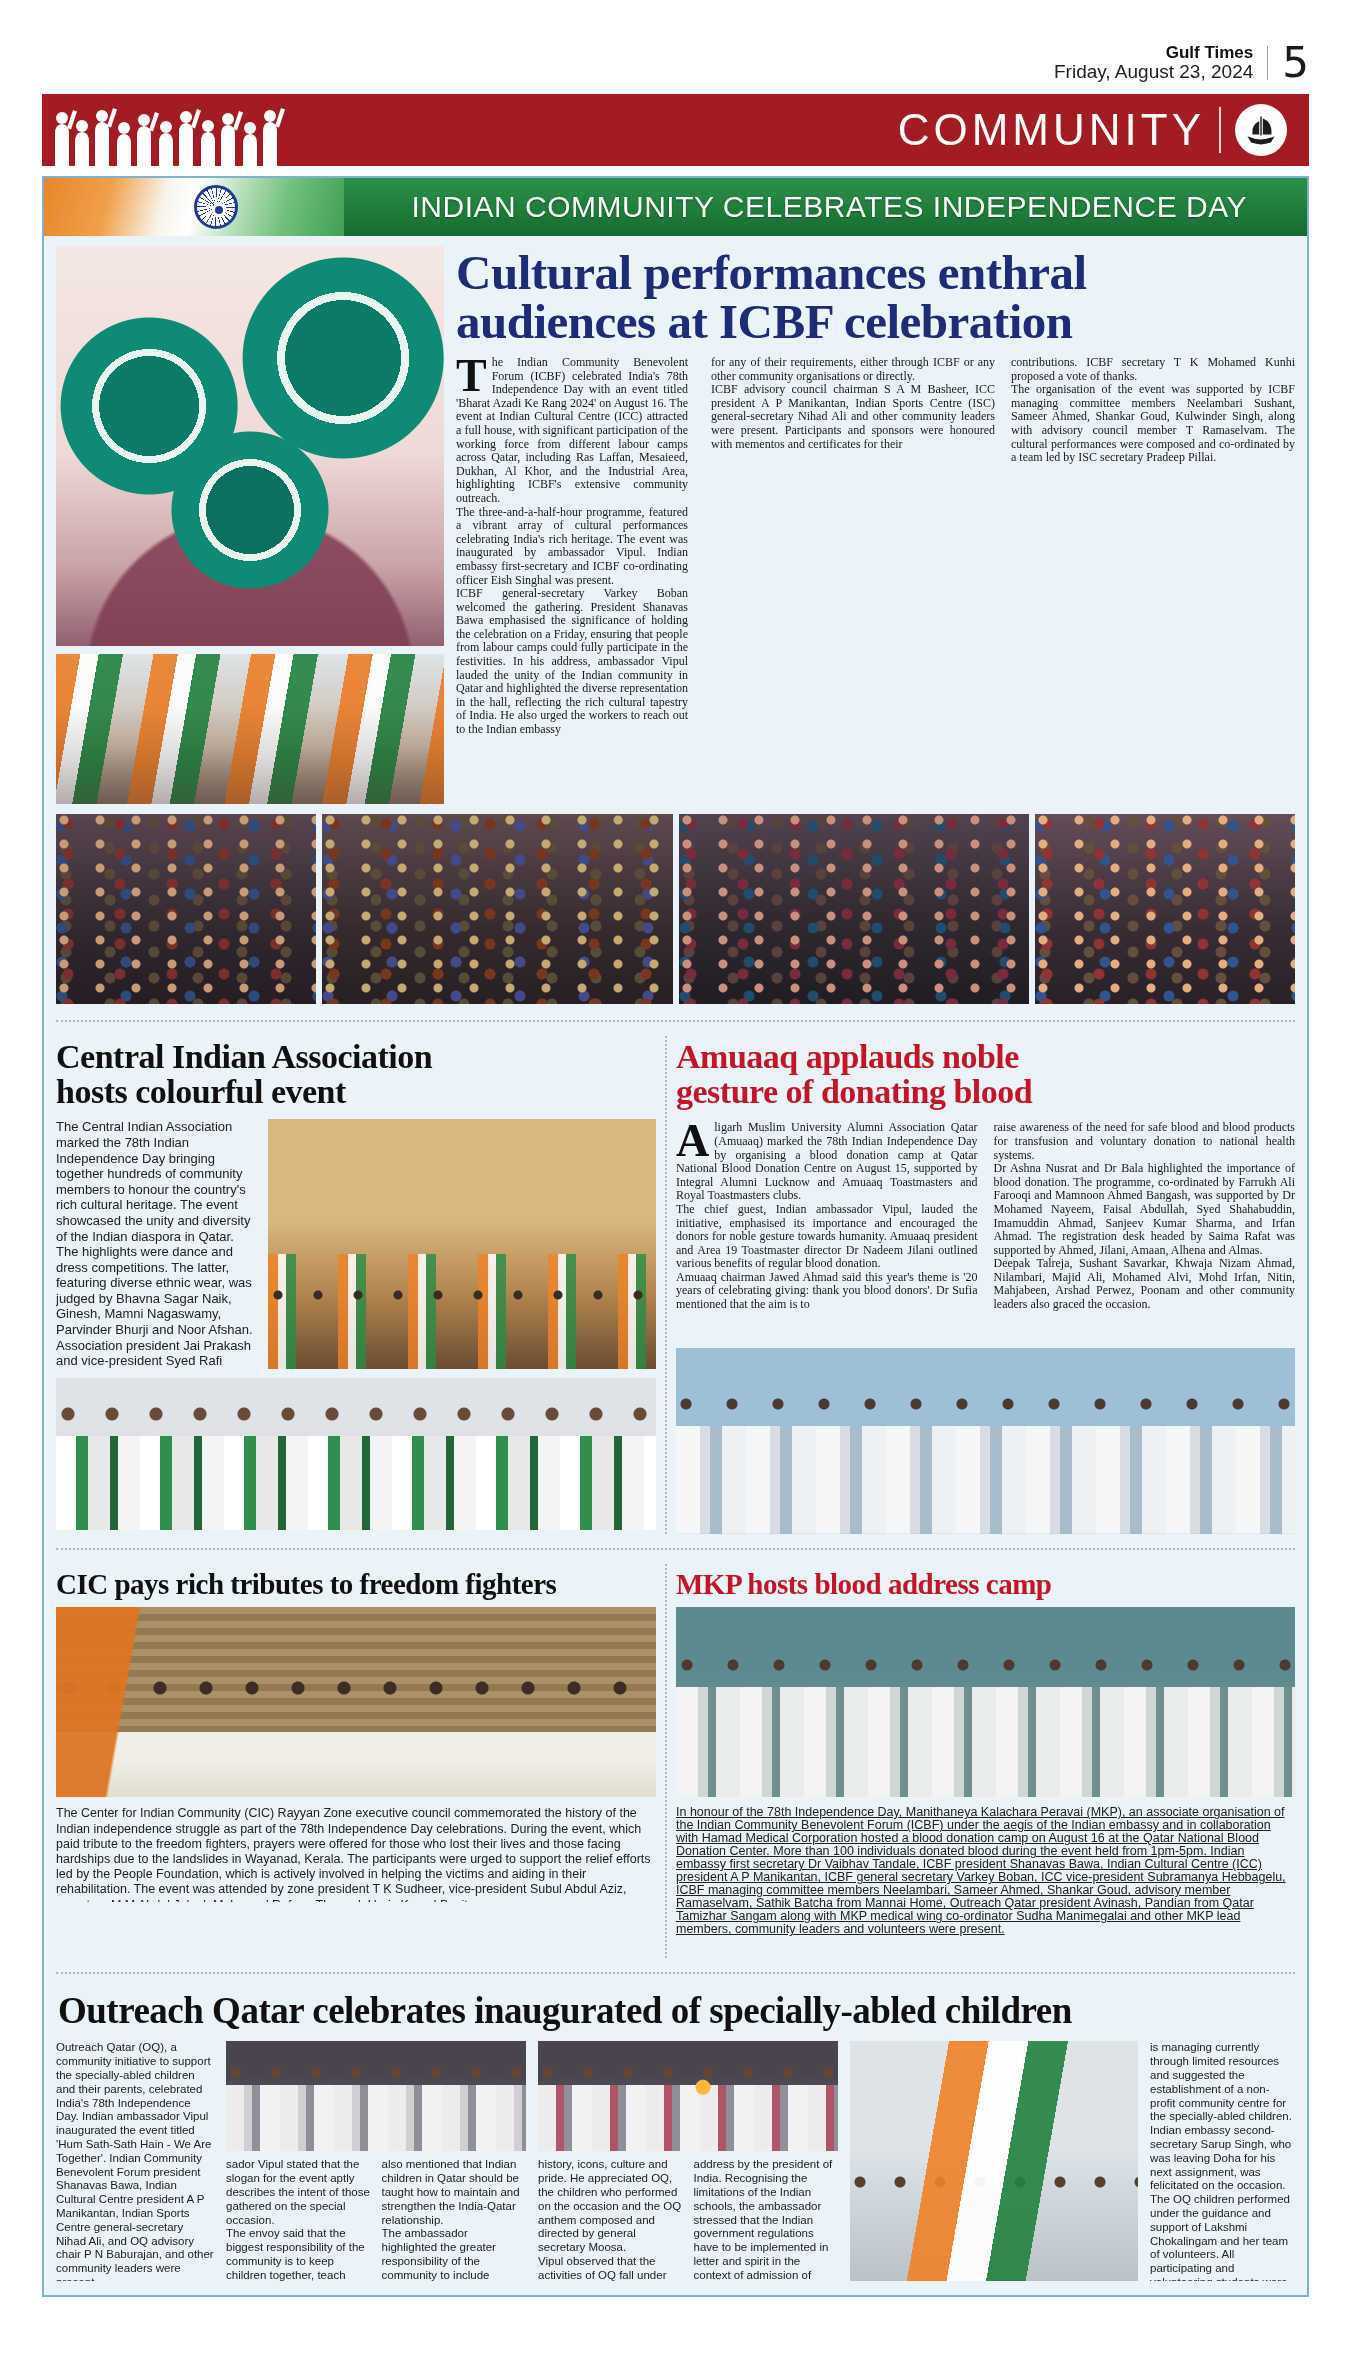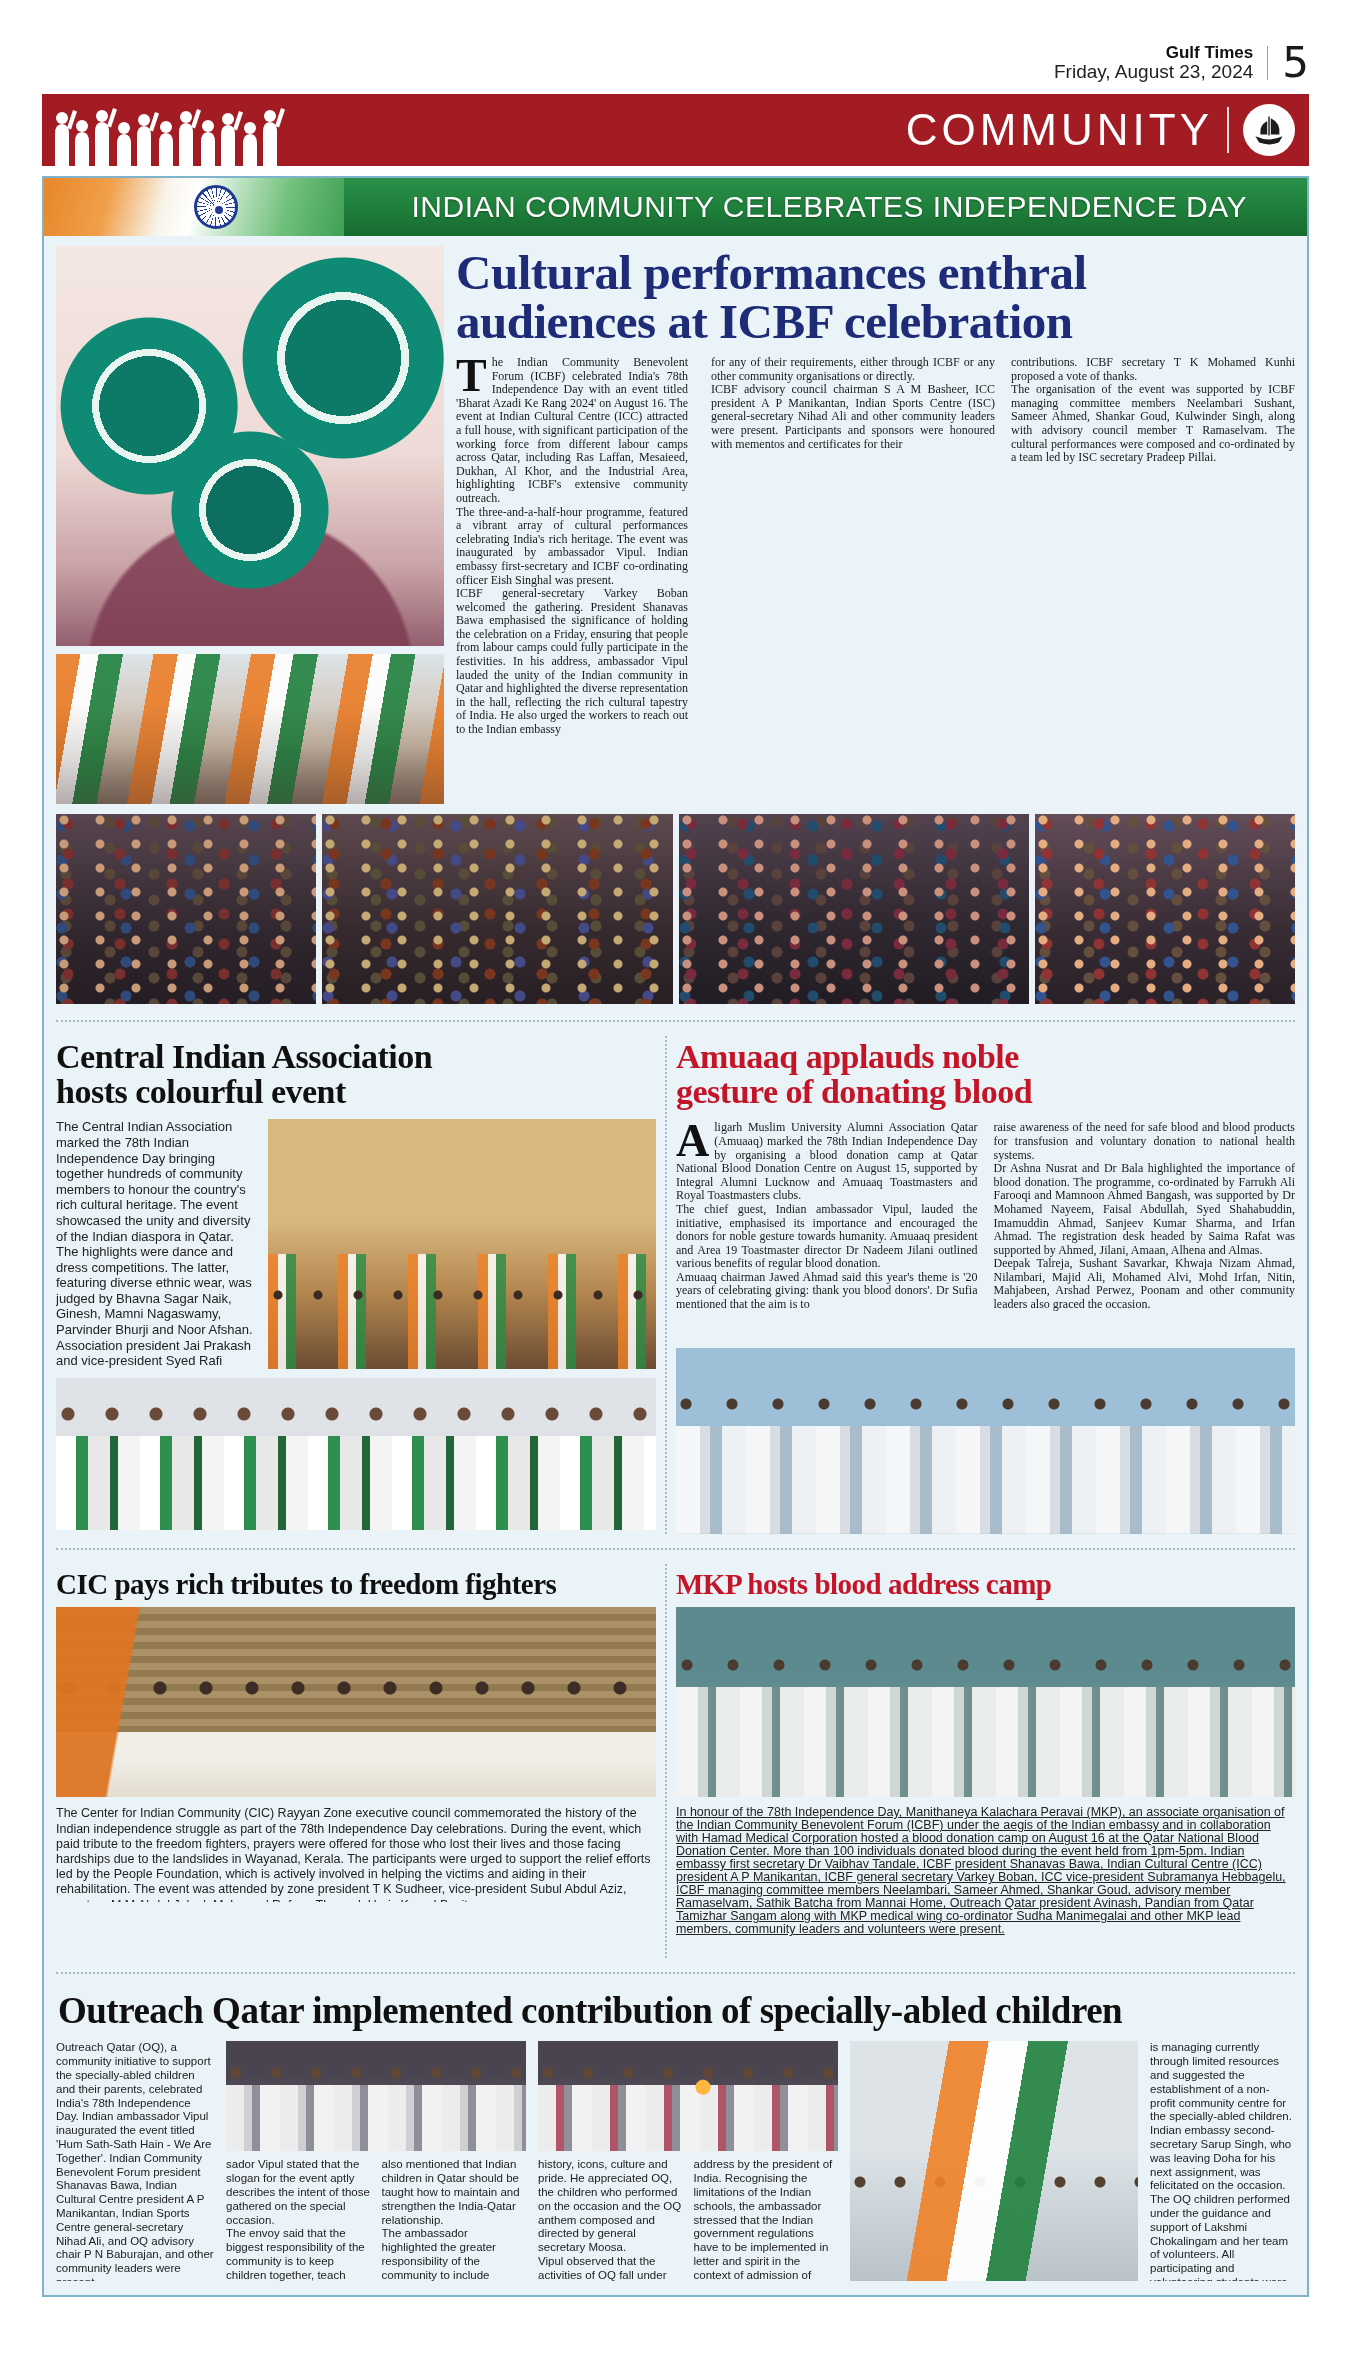--- a/index.html
+++ b/index.html
@@ -8,21 +8,21 @@
   
   .mast{margin:40px 42px 0 42px;display:flex;justify-content:flex-end;align-items:center;height:46px;}
   .mast-paper{text-align:right;line-height:1.05;}
   .mast-name{font-size:17px;font-weight:bold;color:#111;}
   .mast-date{font-size:19px;color:#222;}
   .mast-rule{width:1px;height:34px;background:#9aa0a6;margin:0 14px;}
   .mast-page{font-family:"DejaVu Sans",sans-serif;font-size:42px;font-weight:500;color:#1a1a1a;line-height:1;}
   
   .banner{margin:8px 42px 0 42px;height:72px;background:var(--maroon,#a31c24);display:flex;align-items:center;position:relative;}
   .crowd-svg{height:66px;width:300px;margin-left:10px;align-self:flex-end;}
-  .banner-right{position:absolute;right:14px;top:0;height:100%;display:flex;align-items:center;gap:14px;}
+  .banner-right{position:absolute;right:22px;top:0;height:100%;display:flex;align-items:center;gap:14px;}
   .banner-title{color:#fff;font-size:44px;font-weight:300;letter-spacing:4px;line-height:1;}
   .banner-sep{width:2px;height:46px;background:rgba(255,255,255,.85);}
   .dhow{width:52px;height:52px;border-radius:50%;background:#fdfdfd;display:flex;align-items:center;justify-content:center;}
   .dhow svg{width:36px;height:36px;}
   
   .frame{margin:10px 42px 0 42px;border:2px solid var(--frame-teal,#7fb3cc);background:var(--section-bg,#eaf3f8);}
   .green-banner{height:58px;background:linear-gradient(180deg,#2a9049 0%,var(--banner-green,#1e7e3a) 55%,#176a30 100%);
                 display:flex;align-items:center;position:relative;overflow:hidden;}
   .flag-patch{width:300px;height:100%;flex-shrink:0;position:relative;
      background:linear-gradient(105deg,#e8862a 0%,#f0a04a 22%,#f8f4ea 40%,#ffffff 50%,#bfe3c4 62%,#6fbf7a 80%,#3fa054 100%);}
@@ -322,21 +322,21 @@
       <div class="col-r">
         <h2 class="headline hl-red mkp-hl">MKP hosts blood address camp</h2>
         <div class="ph mkp-photo ph-mkp"></div>
         <div class="mkp-body sans-body">In honour of the 78th Independence Day, Manithaneya Kalachara Peravai (MKP), an associate organisation of the Indian Community Benevolent Forum (ICBF) under the aegis of the Indian embassy and in collaboration with Hamad Medical Corporation hosted a blood donation camp on August 16 at the Qatar National Blood Donation Center. More than 100 individuals donated blood during the event held from 1pm-5pm. Indian embassy first secretary Dr Vaibhav Tandale, ICBF president Shanavas Bawa, Indian Cultural Centre (ICC) president A P Manikantan, ICBF general secretary Varkey Boban, ICC vice-president Subramanya Hebbagelu, ICBF managing committee members Neelambari, Sameer Ahmed, Shankar Goud, advisory member Ramaselvam, Sathik Batcha from Mannai Home, Outreach Qatar president Avinash, Pandian from Qatar Tamizhar Sangam along with MKP medical wing co-ordinator Sudha Manimegalai and other MKP lead members, community leaders and volunteers were present.</div>
       </div>
     </section>
 
     <div class="sep"></div>
 
     <section class="sec-oq">
-      <h2 class="headline hl-black oq-hl">Outreach Qatar implemented contribution of specially-abled children</h2>
+      <h2 class="headline hl-black oq-hl">Outreach Qatar celebrates inaugurated of specially-abled children</h2>
       <div class="oq-row">
         <div class="oq-col oq-c1 sans-body">Outreach Qatar (OQ), a community initiative to support the specially-abled children and their parents, celebrated India's 78th Independence Day. Indian ambassador Vipul inaugurated the event titled 'Hum Sath-Sath Hain - We Are Together'. Indian Community Benevolent Forum president Shanavas Bawa, Indian Cultural Centre president A P Manikantan, Indian Sports Centre general-secretary Nihad Ali, and OQ advisory chair P N Baburajan, and other community leaders were present.
 OQ general-secretary Sameer Moosa briefed the intent of the event, followed by the welcome address by president Avinash Gaikwad. Ambas-</div>
         <div class="oq-grp">
           <div class="ph ph-oq"></div>
           <div class="oq-sub">
             <div class="oq-col sans-body">sador Vipul stated that the slogan for the event aptly describes the intent of those gathered on the special occasion.
 The envoy said that the biggest responsibility of the community is to keep children together, teach them about the country, its values and contribute towards building it further. He</div>
             <div class="oq-col sans-body">also mentioned that Indian children in Qatar should be taught how to maintain and strengthen the India-Qatar relationship.
 The ambassador highlighted the greater responsibility of the community to include children with special needs in activities and events as well as teach them about the nation, its</div>

